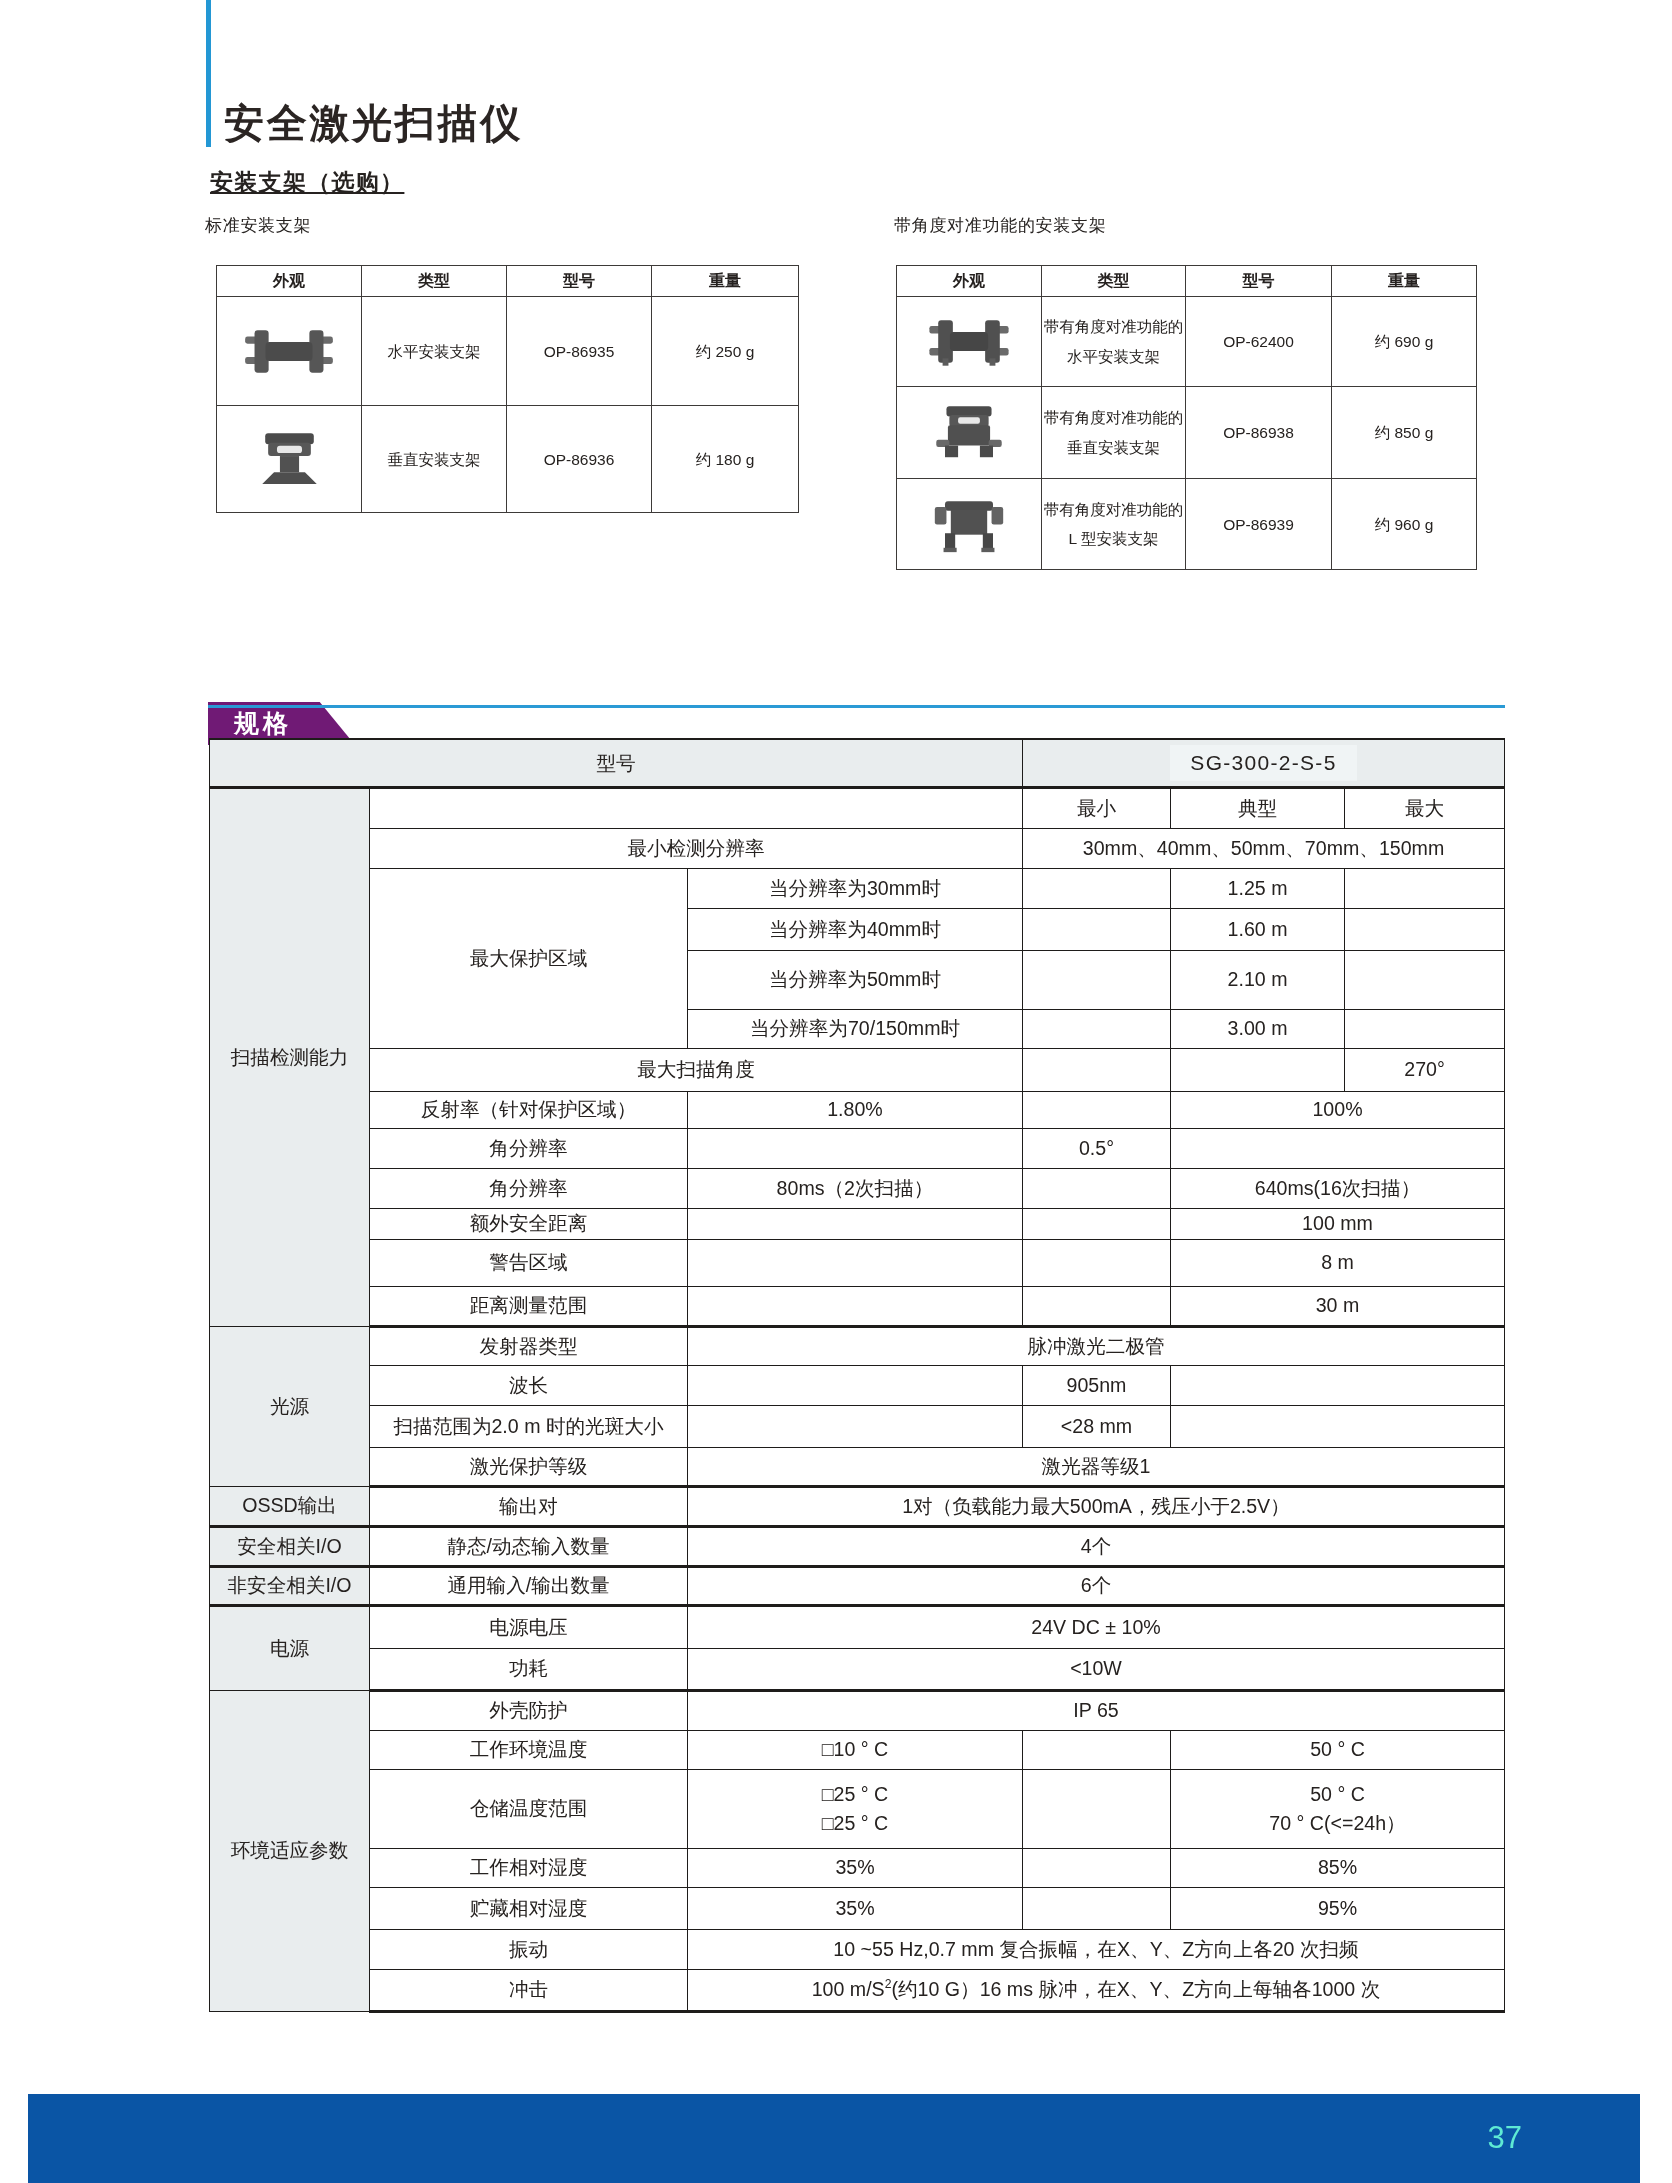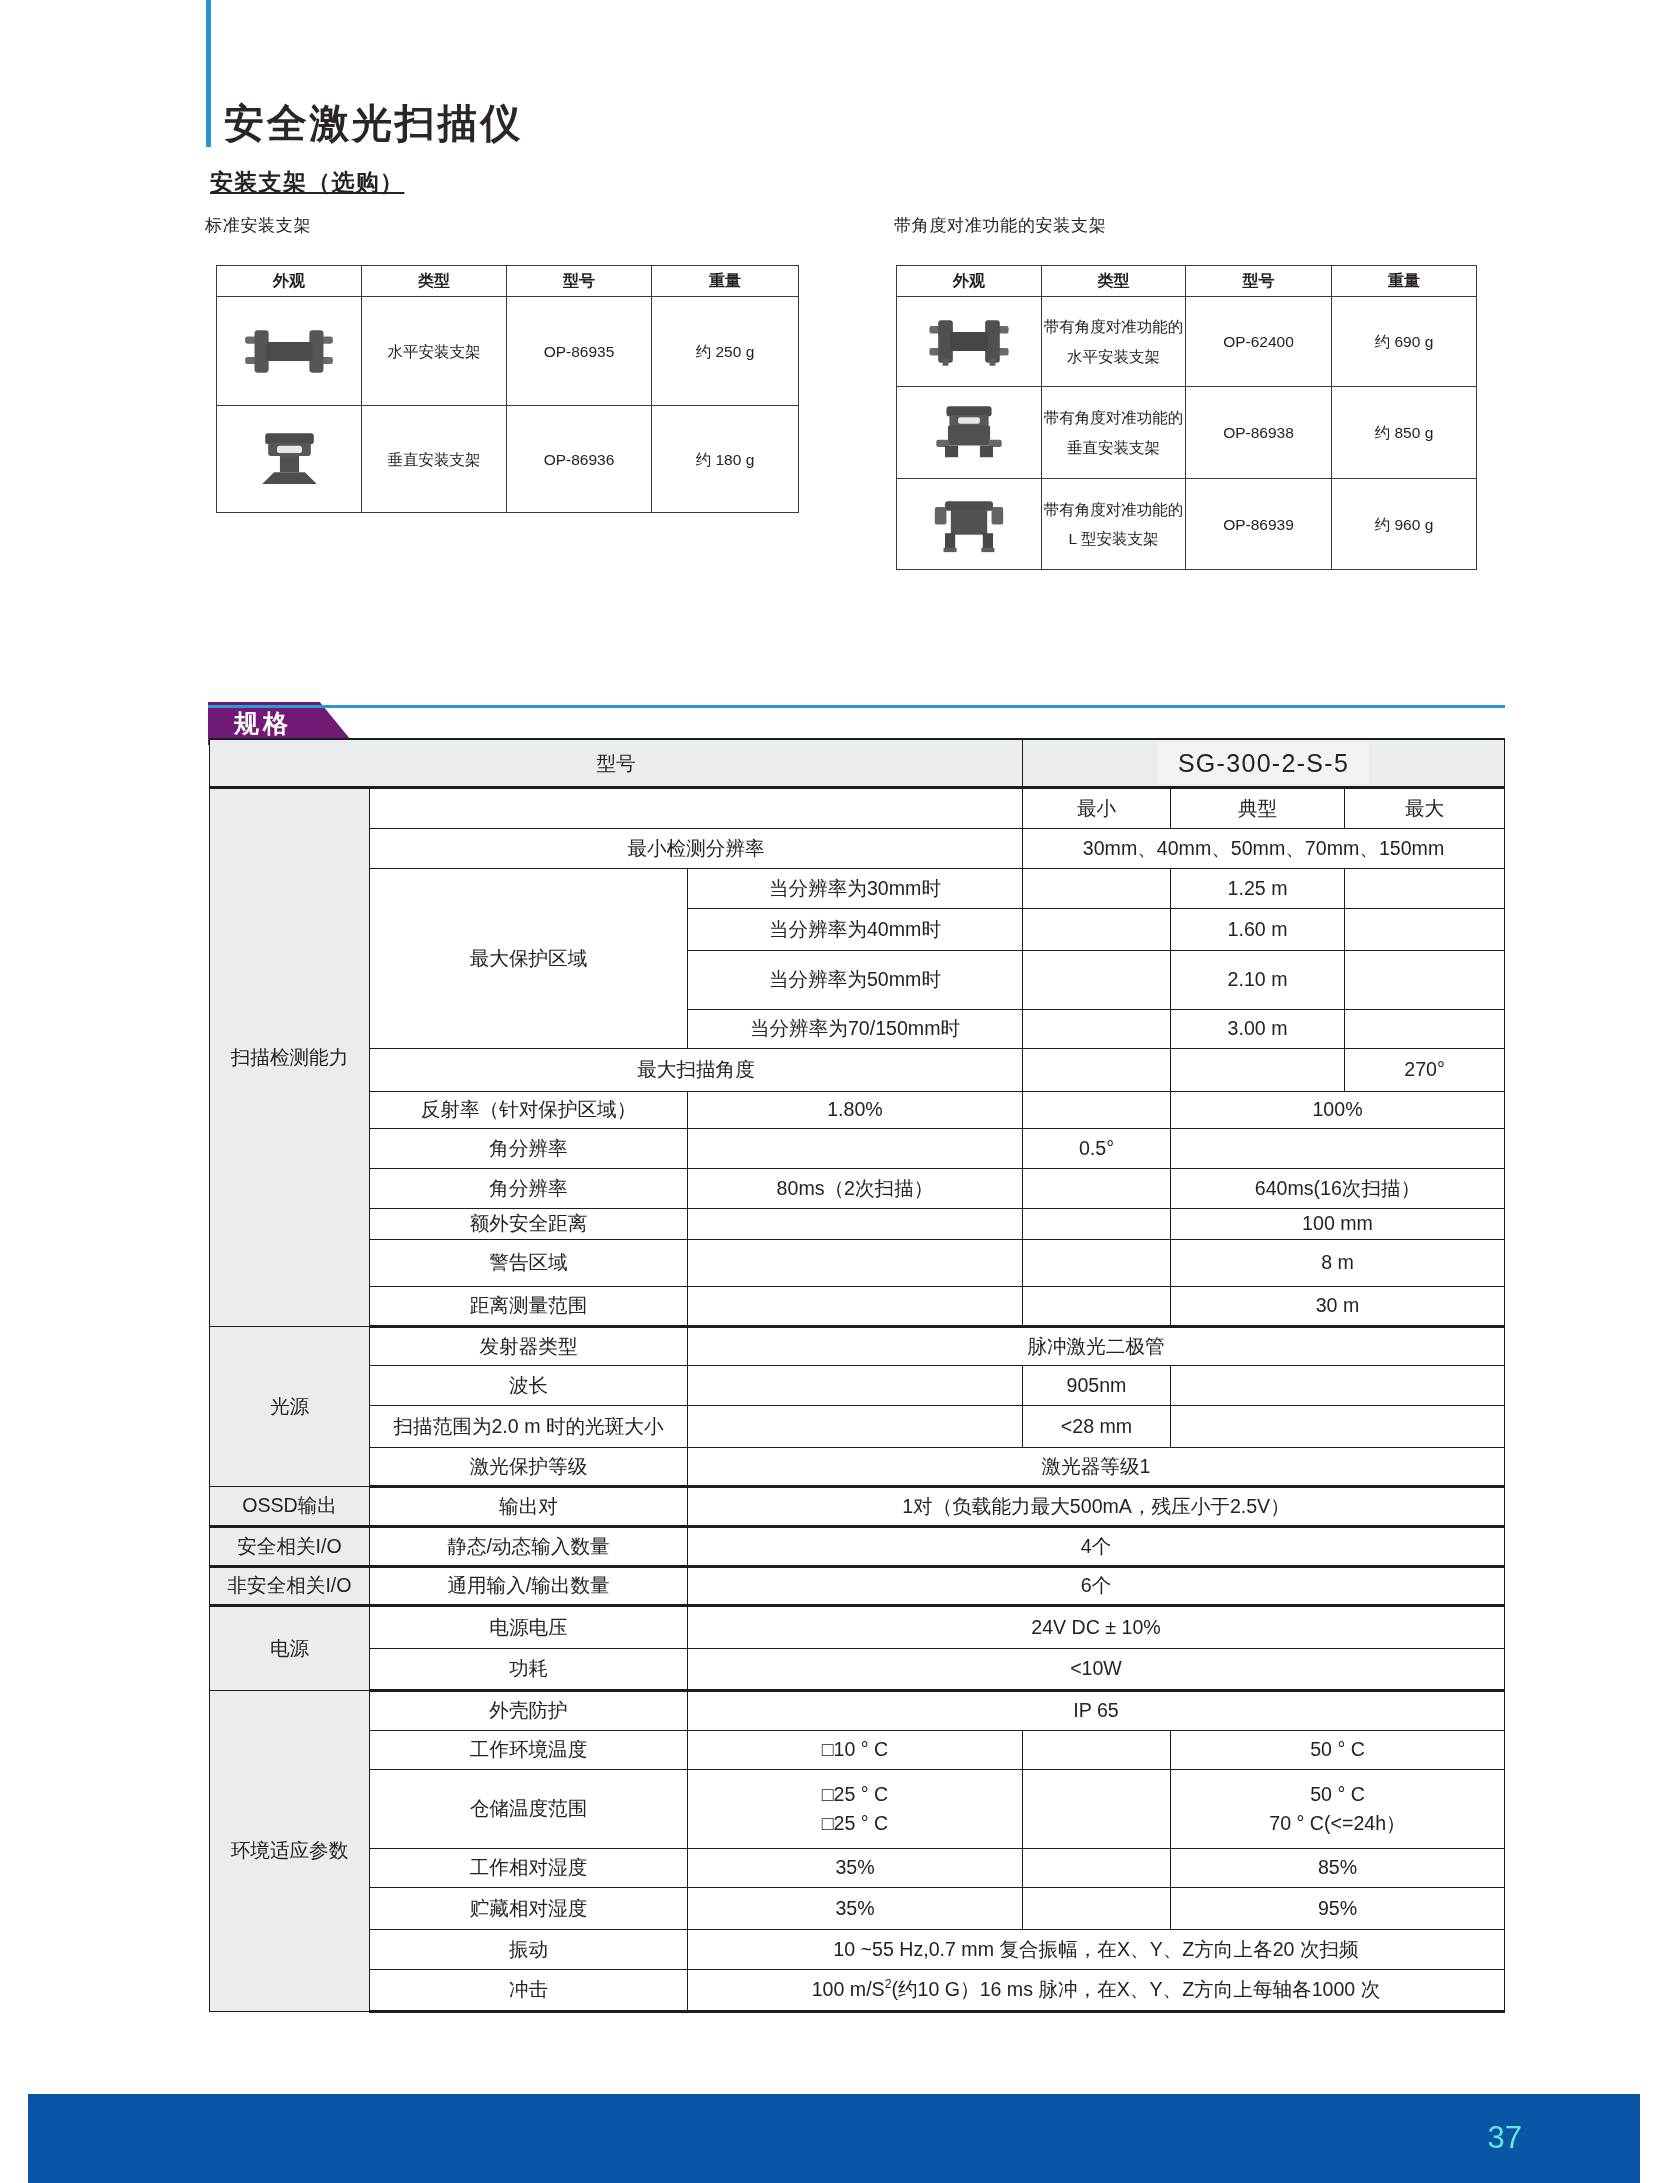--- a/index.html
+++ b/index.html
@@ -43,21 +43,21 @@
     left:209px;top:738px;border-collapse:collapse;table-layout:fixed;width:1295px;
     border-top:2.7px solid #1e1c1a;
   }
   table.spec td{
     border:1.3px solid #1e1c1a;text-align:center;vertical-align:middle;
     font-size:19.6px;padding:0 4px;line-height:1.45;
   }
   table.spec tr.thick td{border-bottom-width:3.4px;}
   td.gray{background:#e9edee;}
   td.cat{background:#e9edee;font-size:19.6px;}
-  .model-hl{display:inline-block;background:#f0f4f5;padding:2.7px 20px;font-size:25px;letter-spacing:1.3px;}
+  .model-hl{display:inline-block;background:#f0f4f5;padding:2.7px 20px;font-size:21px;letter-spacing:1.3px;}
   td.small{font-size:19px;}
   sup{font-size:0.62em;}
 
   
   .footer{left:28px;top:2094px;width:1612px;height:90px;background:#0a55a5;}
   .footer .pagenum{position:absolute;right:118px;top:26px;font-size:31px;color:#5eead4;}
 </style>
 </head>
 <body>
 

